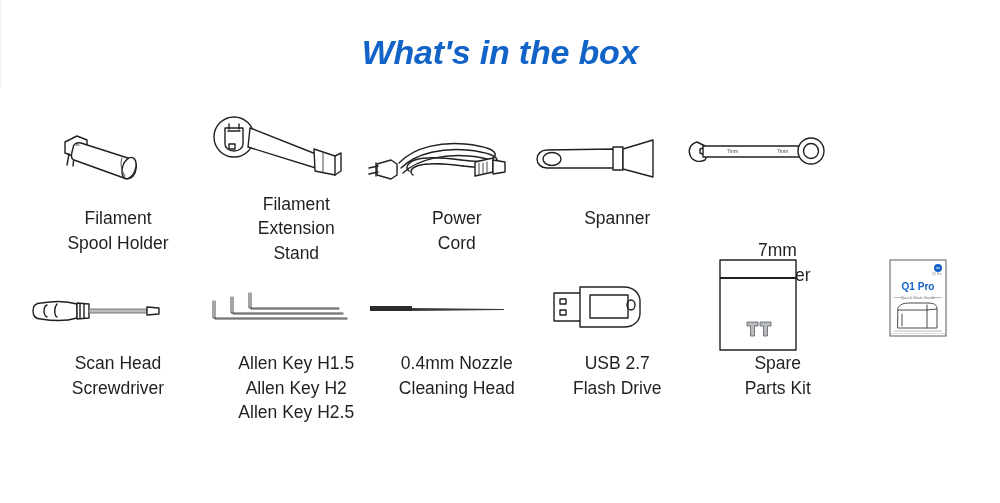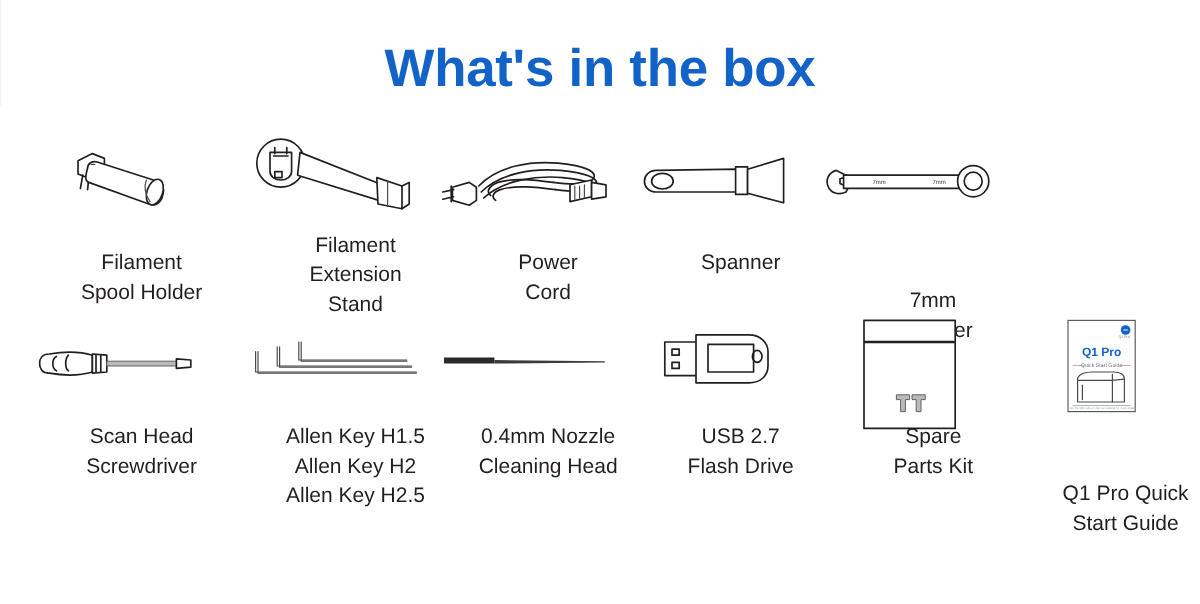--- a/index.html
+++ b/index.html
@@ -27,25 +27,26 @@
     left: 0; top: 0;
     width: 1px; height: 88px;
     background: #f0f2f4;
   }
   .title {
     position: absolute;
     top: 33px;
     left: 0;
     width: 1000px;
     text-align: center;
-    font-size: 44px;
+    font-size: 34px;
     font-weight: bold;
     color: #1163c7;
     letter-spacing: -0.2px;
     font-family: "Liberation Sans", sans-serif;
+    font-style: italic;
   }
   .grid {
     position: absolute;
     top: 110px;
     left: 0;
     width: 1000px;
   }
   .row {
     display: flex;
     width: 1000px;
@@ -59,20 +60,21 @@
     align-items: center;
     justify-content: flex-start;
     box-sizing: border-box;
   }
   .cell:first-child { width: 196px; }
   .cell:last-child  { width: 160px; gap: 48px; }
   .art {
     height: 96px;
     width: 100%;
     display: flex;
+    align-items: center;
     justify-content: center;
   }
   .row-2 .art { height: 86px; }
   .label {
     text-align: center;
     font-size: 17.5px;
     line-height: 24.5px;
     color: #231f20;
     font-family: "Liberation Sans", sans-serif;
     white-space: pre-line;
@@ -269,20 +271,18 @@
             <text class="guide-sub" x="48" y="41" font-size="4.4" text-anchor="middle">Quick Start Guide</text>
             <path class="guide-line" d="M24 39.5 L33 39.5 M63 39.5 L72 39.5"></path>
             <path class="ln-thin" d="M28 50 C30 46 34 45 40 45 L58 45 C64 45 67 47 67 51 L67 70 L28 70 Z"></path>
             <path class="ln-thin" d="M57 47 L57 70 M28 52 L57 52"></path>
             <path class="ln-thin" d="M57 52 L67 51"></path>
             <path class="ln-thin" d="M32 56 L32 68"></path>
             <path class="guide-line" d="M24 73 L72 73"></path>
             <text x="48" y="76" font-size="2.4" fill="#9aa0a6" text-anchor="middle" font-family="'Liberation Sans', sans-serif">Scan the QR code or visit our website for more details</text>
           </svg>
         </div>
-        <div class="label">Q1 Pro Quick
-Start Guide</div>
       </div>
 
     </div>
 
   </div>
 </div>
 
 </body></html>

